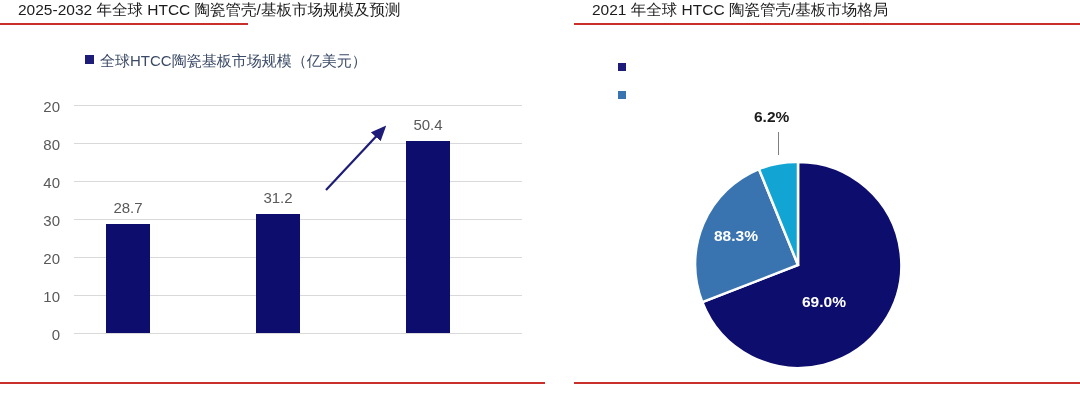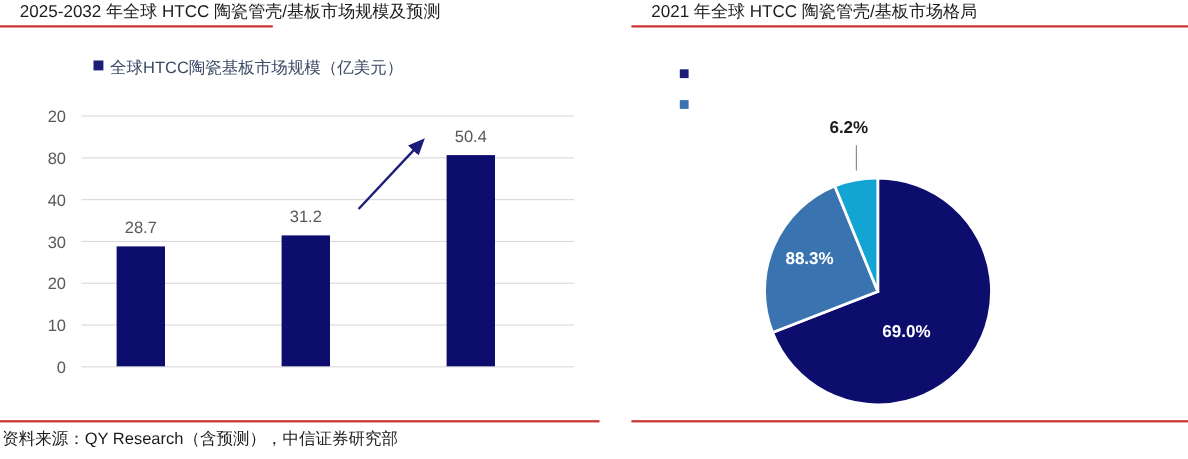--- a/index.html
+++ b/index.html
@@ -134,21 +134,20 @@
         <defs>
           <marker id="arrhead" markerWidth="7" markerHeight="7" refX="5.5" refY="3" orient="auto">
             <path d="M0,0 L7,3 L0,6 z" fill="#1d1d79"></path>
           </marker>
         </defs>
         <line x1="6" y1="72" x2="64" y2="10" stroke="#1d1d79" stroke-width="2.2" marker-end="url(#arrhead)"></line>
       </svg>
     </div>
 
     <div class="rule-bottom"></div>
-    <div class="source">资料来源：QY Research（含预测），中信证券研究部</div>
   </div>
 
   <div class="panel panel-right">
 
     <div class="panel-title">2021 年全球 HTCC 陶瓷管壳/基板市场格局</div>
     <div class="rule-top"></div>
 
     <div class="pie-legend" style="left:52px;top:52px;position:absolute;">
       <div class="li">
         <span class="sw" style="background:#1d1d79;"></span>

